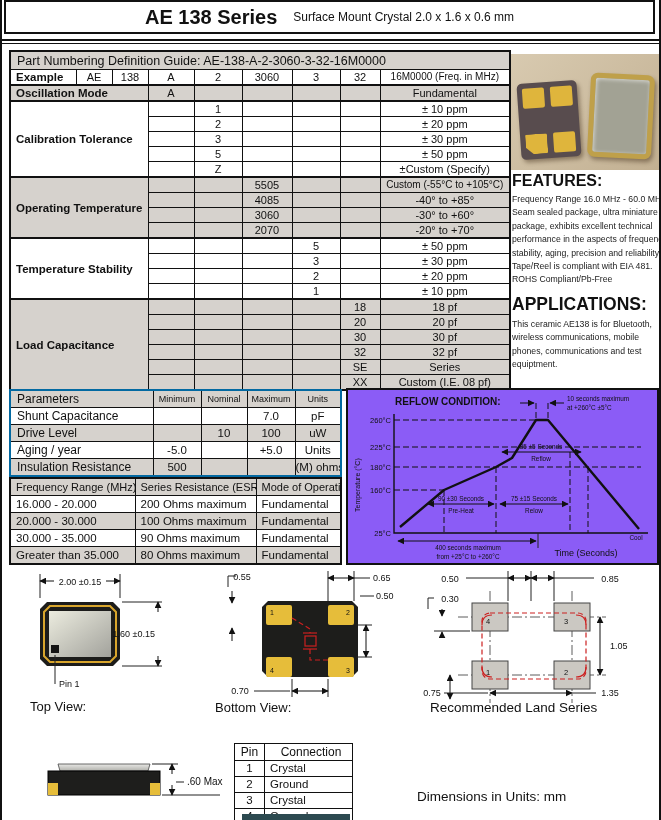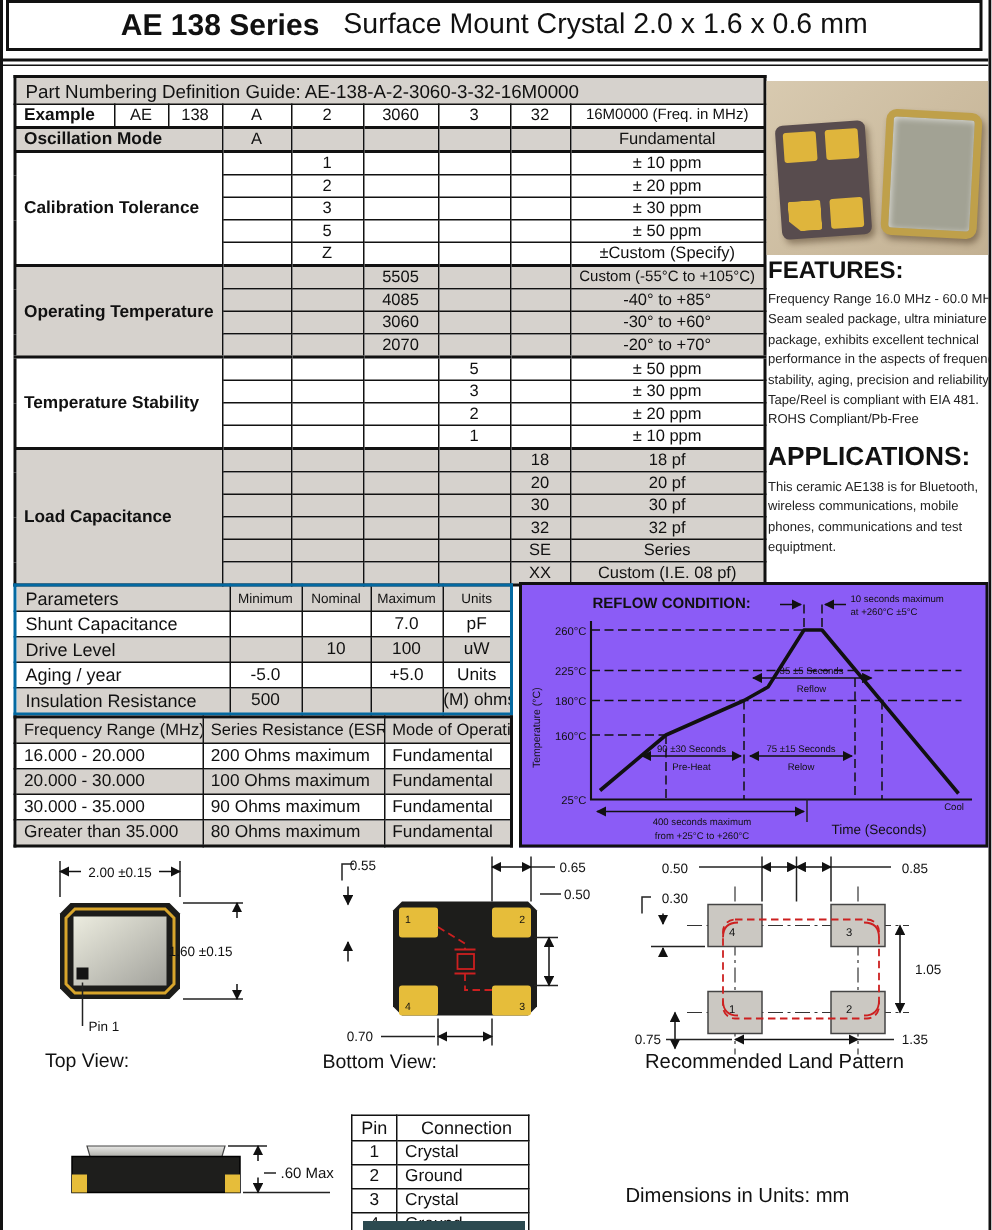--- a/index.html
+++ b/index.html
@@ -3,21 +3,21 @@
 <meta charset="utf-8">
 <style>
   html,body{margin:0;padding:0;background:#fff;}
   .page{position:relative;width:661px;height:820px;background:#fff;overflow:hidden;
         font-family:"Liberation Sans",sans-serif;color:#111;
         border-left:2px solid #111;border-right:2px solid #111;box-sizing:border-box;}
   
   .titlebox{position:absolute;left:2px;top:0;width:651px;height:34px;border:2px solid #111;
             background:#fff;display:flex;align-items:center;justify-content:center;gap:16px;box-sizing:border-box;}
   .title-series{font-size:20px;font-weight:bold;}
-  .title-product{font-size:19px;}
+  .title-product{font-size:12px;}
   .dline1{position:absolute;left:0;top:39px;width:657px;height:2px;background:#111;}
   .dline2{position:absolute;left:0;top:43px;width:657px;height:1px;background:#111;}
   
   table{border-collapse:collapse;table-layout:fixed;}
   td{border:1px solid #111;padding:0;overflow:hidden;white-space:nowrap;text-align:center;vertical-align:middle;}
   .g{background:#d6d2cd;}
   
   .pn{position:absolute;left:7px;top:50px;width:500px;border:2px solid #111;}
   .pn td{font-size:11px;height:14px;line-height:14px;}
   .pn td.lbl{text-align:left;padding-left:5px;font-size:11.5px;font-weight:bold;}
@@ -570,21 +570,21 @@
       <path class="dimline" d="M36 110 V134" marker-start="url(#ma)" marker-end="url(#ma)"></path>
       <path class="thin" d="M30 128 H74"></path>
       <text x="18" y="131" font-size="9" text-anchor="middle">0.75</text>
     </g>
     <g>
       <path class="dimline" d="M76 128 H158" marker-start="url(#ma)" marker-end="url(#ma)"></path>
       <path class="thin" d="M158 128 H182"></path>
       <text x="196" y="131" font-size="9" text-anchor="middle">1.35</text>
     </g>
   </svg>
-  <div class="capL" style="left:428px;top:700px;">Recommended Land Pattern</div>
+  <div class="capL" style="left:428px;top:700px;">Recommended Land Series</div>
 
   <svg class="svgabs" style="left:18px;top:754px;" width="210" height="60" viewBox="0 0 210 60">
     <path d="M38 10 L130 10 L128 17 L40 17 Z" fill="url(#glid)" stroke="#444" stroke-width="0.8"></path>
     <rect x="28" y="17" width="112" height="24" fill="#1e1e1c" stroke="#000"></rect>
     <rect x="28" y="29" width="10" height="12" fill="#e6bd3a"></rect>
     <rect x="130" y="29" width="10" height="12" fill="#e6bd3a"></rect>
     <g>
       <path class="thin" d="M132 10 H158"></path>
         <path class="thin" d="M142 41 H200"></path>
       <path class="dimline" d="M152 20 V10" marker-end="url(#ma)"></path>

